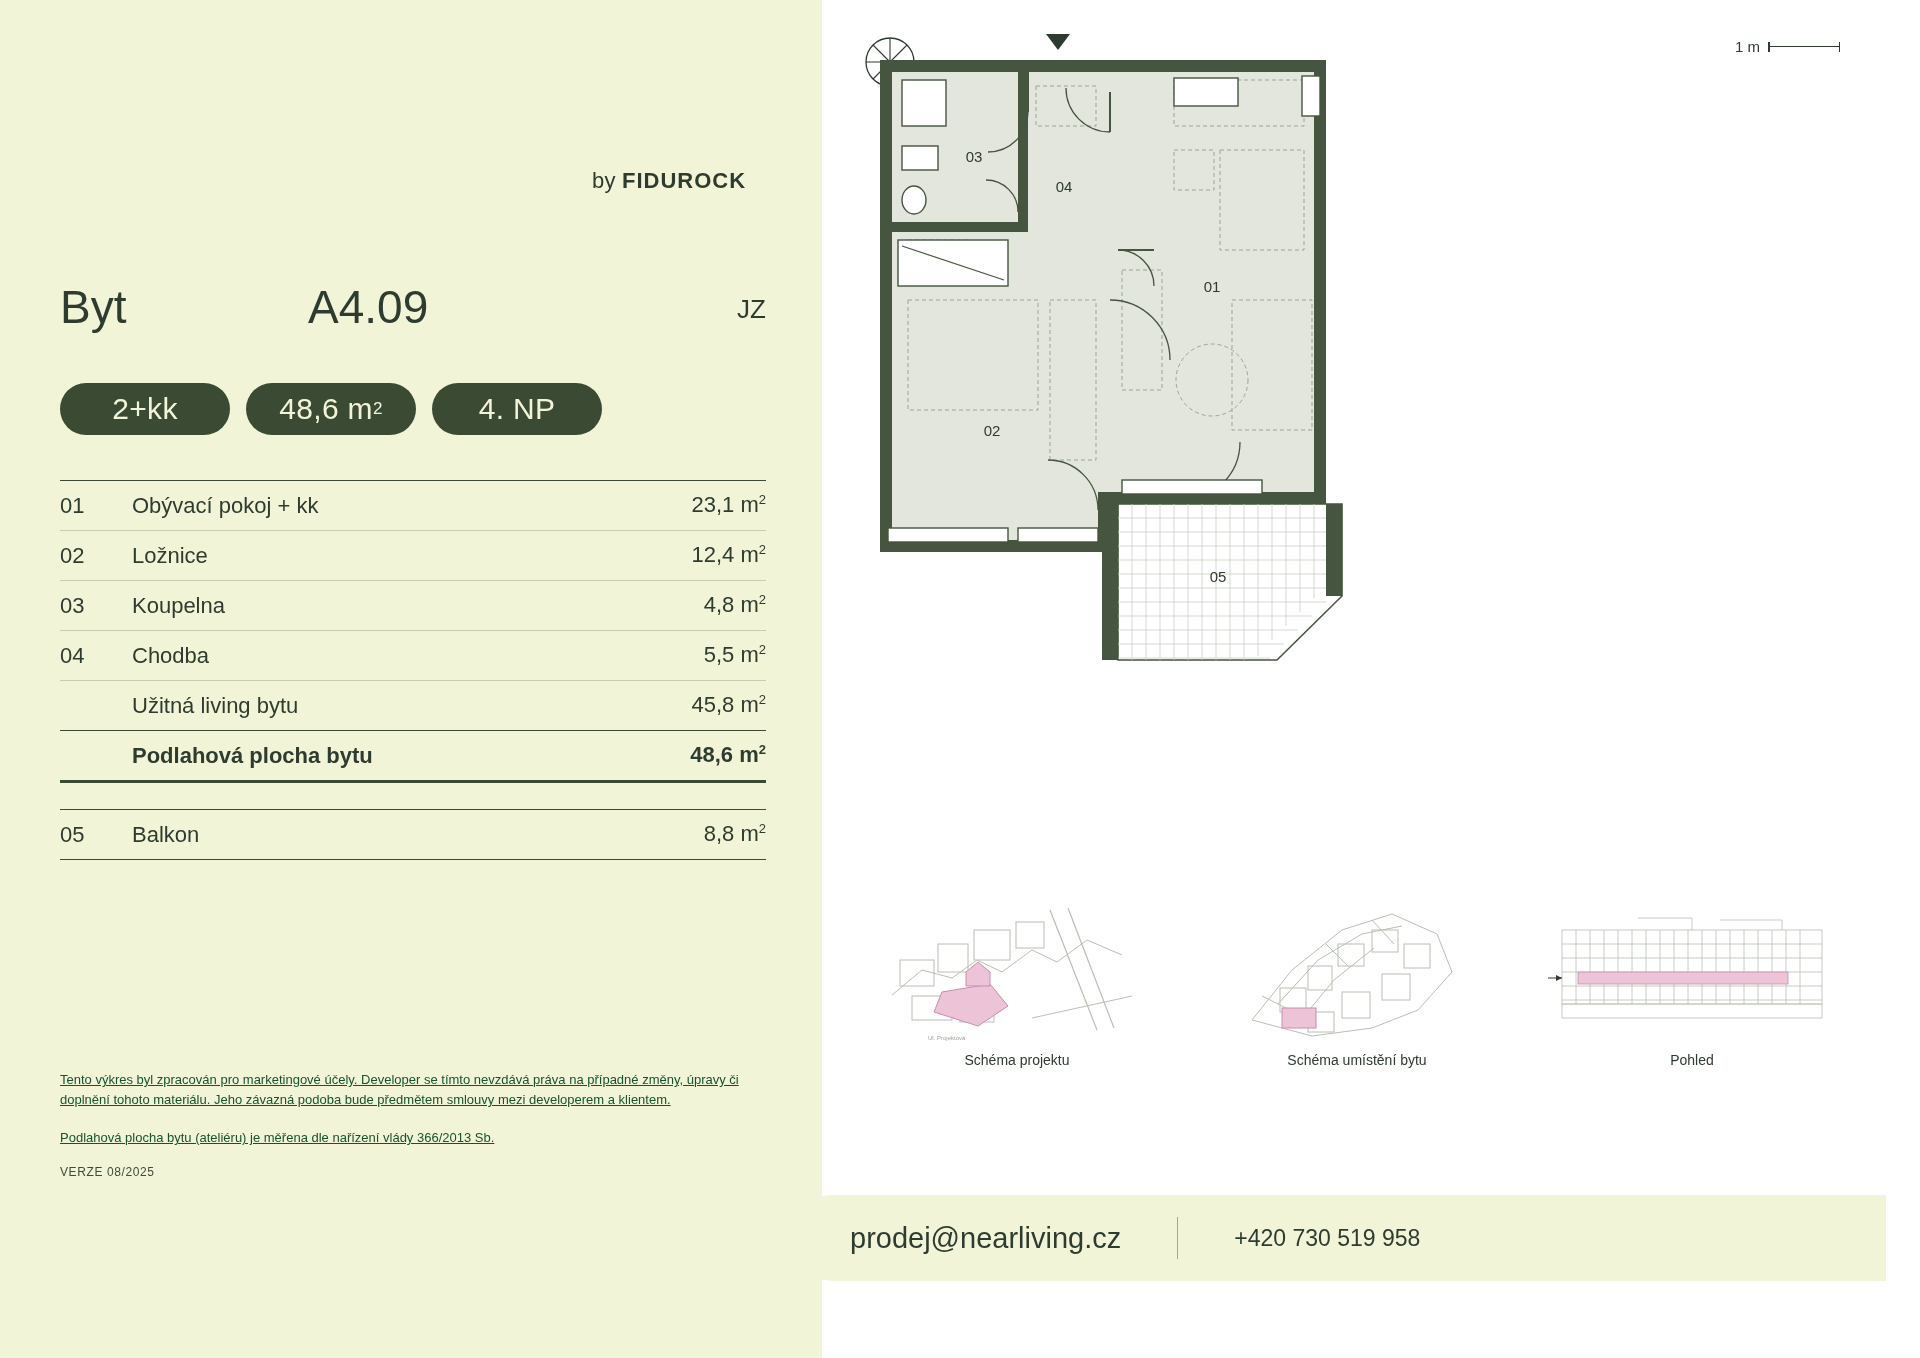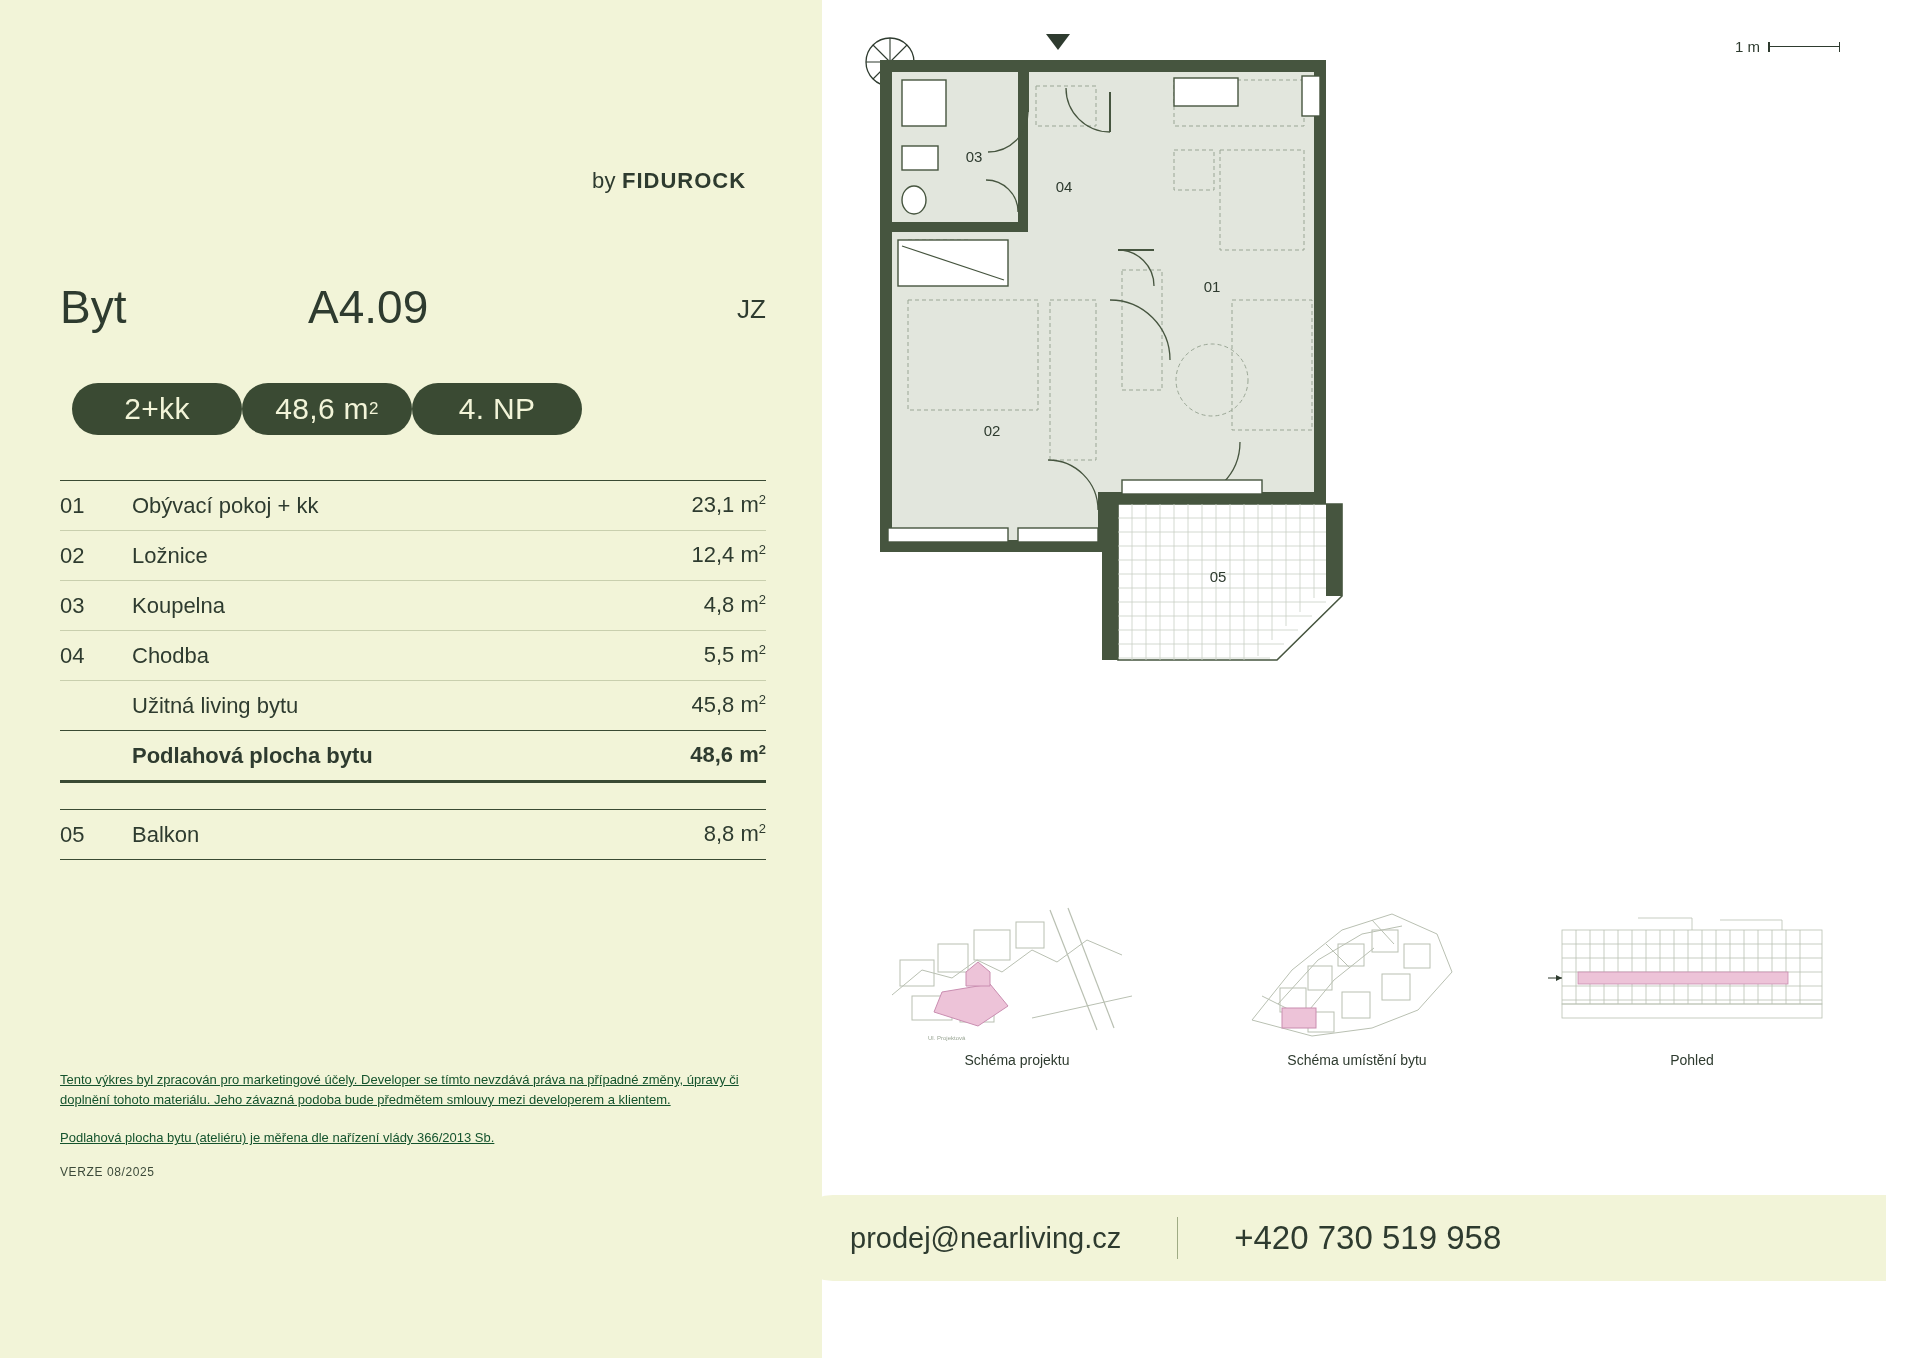--- a/index.html
+++ b/index.html
@@ -33,21 +33,21 @@
     position:absolute;left:0;top:0;font-size:46px;font-weight:400;color:#2e3b2f;
   }
   .unit-code{
     position:absolute;left:248px;top:0;font-size:46px;font-weight:400;color:#2e3b2f;
   }
   .unit-orient{
     position:absolute;right:0;top:14px;font-size:26px;color:#2e3b2f;
   }
 
   .pill-row{
-    position:absolute;left:72px;top:383px;display:flex;
+    position:absolute;left:60px;top:383px;display:flex;gap:16px;
   }
   .pill{
     background:#3a4a33;color:#f2f4d8;border-radius:30px;
     height:52px;min-width:170px;display:flex;align-items:center;justify-content:center;
     font-size:30px;padding:0 28px;box-sizing:border-box;letter-spacing:.3px;
   }
   .pill sup{font-size:17px;vertical-align:super;}
 
   .table{
     position:absolute;left:60px;top:480px;width:706px;
@@ -90,21 +90,21 @@
   .thumb-cap{position:absolute;text-align:center;font-size:14px;color:#2e3b2f;width:260px;}
 
   .contact-bar{
     position:absolute;left:790px;top:1195px;width:1096px;height:86px;
     background:#f2f4d8;border-radius:43px 0 0 43px;
     display:flex;align-items:center;
   }
   .contact-inner{display:flex;align-items:center;gap:56px;margin-left:60px;}
   .contact-email{font-size:29px;color:#2e3b2f;}
   .contact-sep{width:1px;height:42px;background:#9fab84;}
-  .contact-phone{font-size:33px;color:#2e3b2f;}
+  .contact-phone{font-size:23px;color:#2e3b2f;}
 
   .room-num{font-size:15px;fill:#2e3b2f;font-family:"Liberation Sans",sans-serif;}
 </style>
 </head>
 <body>
 
 <div class="left-panel">
 
 
   <div class="by-fidurock">

